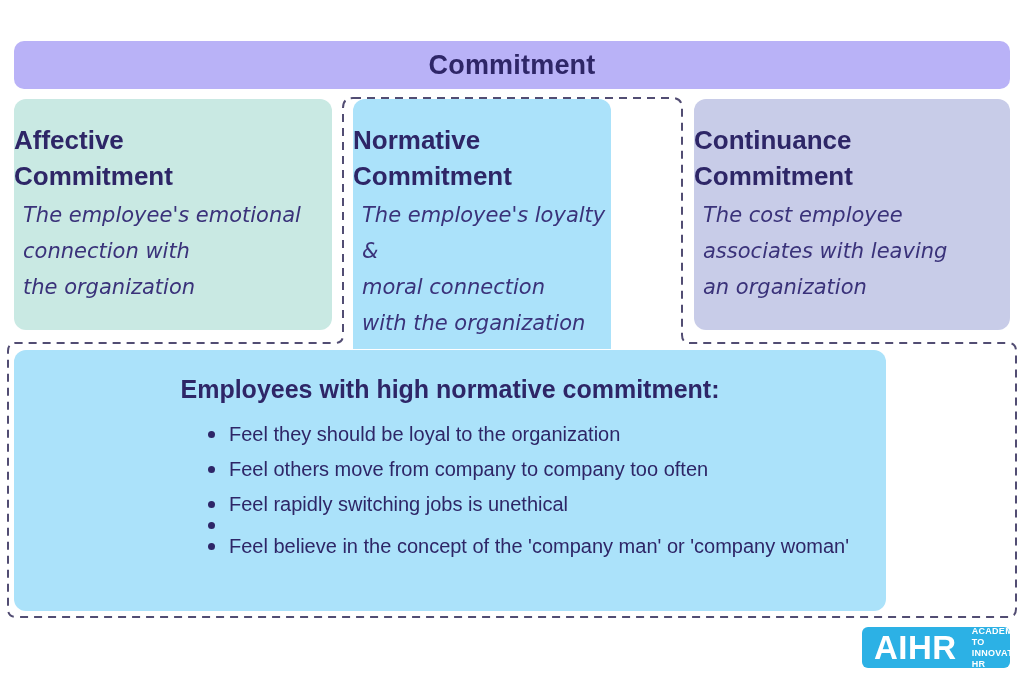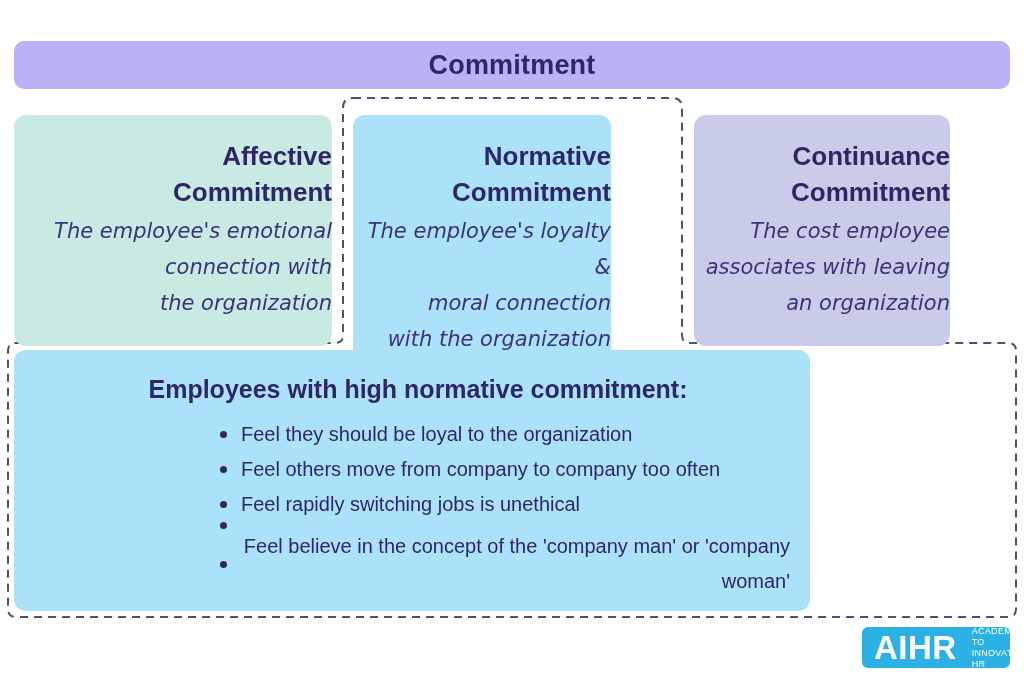--- a/index.html
+++ b/index.html
@@ -20,42 +20,41 @@
   .header-title{
     font-size:27px;font-weight:bold;color:var(--heading_text,#2e2667);
     letter-spacing:.2px;
   }
 
   
   svg.outline{left:0;top:0;pointer-events:none;}
 
   
   .card{
-    top:115px;height:231px;border-radius:12px;text-align:right;
+    top:99px;height:231px;border-radius:12px;text-align:left;
     padding-top:23px;
   }
   .card-affective{left:14px;width:318px;background:var(--affective_bg,#c9e9e3);}
   .card-normative{left:353px;width:258px;height:250px;background:var(--normative_bg,#abe2fa);
     border-radius:12px 12px 0 0;}
-  .card-continuance{left:694px;width:256px;background:var(--continuance_bg,#c8cce8);}
+  .card-continuance{left:694px;width:316px;background:var(--continuance_bg,#c8cce8);}
   .card-heading{
     font-size:26px;font-weight:bold;line-height:36px;
     color:var(--heading_text,#2e2667);white-space:pre-line;
   }
   .card-desc{
     margin-top:3px;font-size:21px;line-height:36px;font-style:italic;
     font-family:"DejaVu Sans","Liberation Sans",sans-serif;
     color:var(--body_text,#3a327a);white-space:pre-line;padding-left:9px;
   }
 
   
   .panel{
-    left:14px;top:350px;width:796px;height:261px;border-radius:12px;
+    left:14px;top:350px;width:872px;height:261px;border-radius:12px;
     background:var(--panel_bg,#abe2fa);
-    padding-left:12px;
   }
   .panel-heading{
     margin-top:25px;text-align:center;
     font-size:25px;font-weight:bold;color:var(--heading_text,#2e2667);
   }
   .panel-list{
     list-style:none;margin:13px 0 0 16px;padding:0 20px 0 178px;text-align:right;
   }
   .panel-list li{
     display:flex;align-items:center;
@@ -74,21 +73,21 @@
   }
   .logo-name{
     color:var(--logo_text,#fff);font-weight:bold;font-size:33px;
     letter-spacing:.5px;
   }
   .logo-divider{
     width:2px;height:24px;background:var(--logo_text,#fff);
     margin:0 7px 0 8px;opacity:.95;
   }
   .logo-tagline{
-    color:var(--logo_text,#fff);font-weight:normal;font-size:9px;
+    color:var(--logo_text,#fff);font-weight:bold;font-size:9px;
     line-height:11px;letter-spacing:.3px;white-space:pre-line;
   }
 </style>
 </head>
 <body style="--page_bg: #ffffff; --header_bg: #b9b2f7; --affective_bg: #c9e9e3; --normative_bg: #abe2fa; --continuance_bg: #c8cce8; --panel_bg: #abe2fa; --dash: #524d73; --heading_text: #2e2667; --body_text: #3a327a; --logo_bg: #2cb1e5; --logo_text: #ffffff;">
 
 <svg class="abs outline" width="1024" height="680" viewBox="0 0 1024 680">
   <path d="M 353 98 H 672 Q 682 98 682 108 V 335 Q 682 343 690 343 H 1008 Q 1016 343 1016 351
            V 609 Q 1016 617 1008 617 H 16 Q 8 617 8 609 V 351 Q 8 343 16 343 H 335
            Q 343 343 343 335 V 108 Q 343 98 353 98 Z" fill="none" stroke="#524d73" stroke-width="2" stroke-dasharray="8 6"></path>

